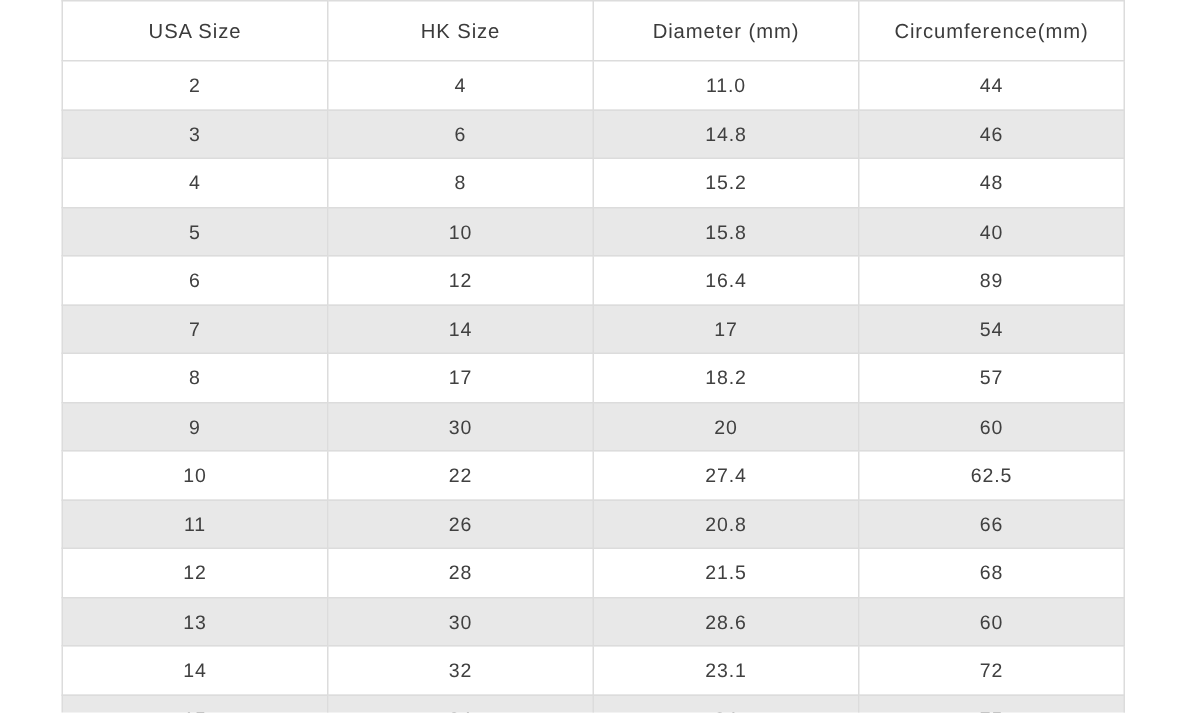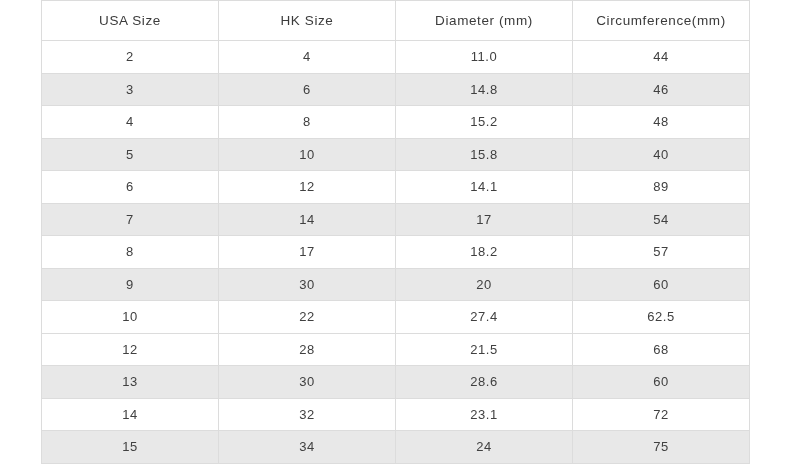--- a/index.html
+++ b/index.html
@@ -98,21 +98,21 @@
         </tr>
         <tr class="alt">
           <td>5</td>
           <td>10</td>
           <td>15.8</td>
           <td>40</td>
         </tr>
         <tr>
           <td>6</td>
           <td>12</td>
-          <td>14.1</td>
+          <td>16.4</td>
           <td>89</td>
         </tr>
         <tr class="alt">
           <td>7</td>
           <td>14</td>
           <td>17</td>
           <td>54</td>
         </tr>
         <tr>
           <td>8</td>
@@ -124,20 +124,26 @@
           <td>9</td>
           <td>30</td>
           <td>20</td>
           <td>60</td>
         </tr>
         <tr>
           <td>10</td>
           <td>22</td>
           <td>27.4</td>
           <td>62.5</td>
+        </tr>
+        <tr class="alt">
+          <td>11</td>
+          <td>26</td>
+          <td>20.8</td>
+          <td>66</td>
         </tr>
         <tr>
           <td>12</td>
           <td>28</td>
           <td>21.5</td>
           <td>68</td>
         </tr>
         <tr class="alt">
           <td>13</td>
           <td>30</td>

